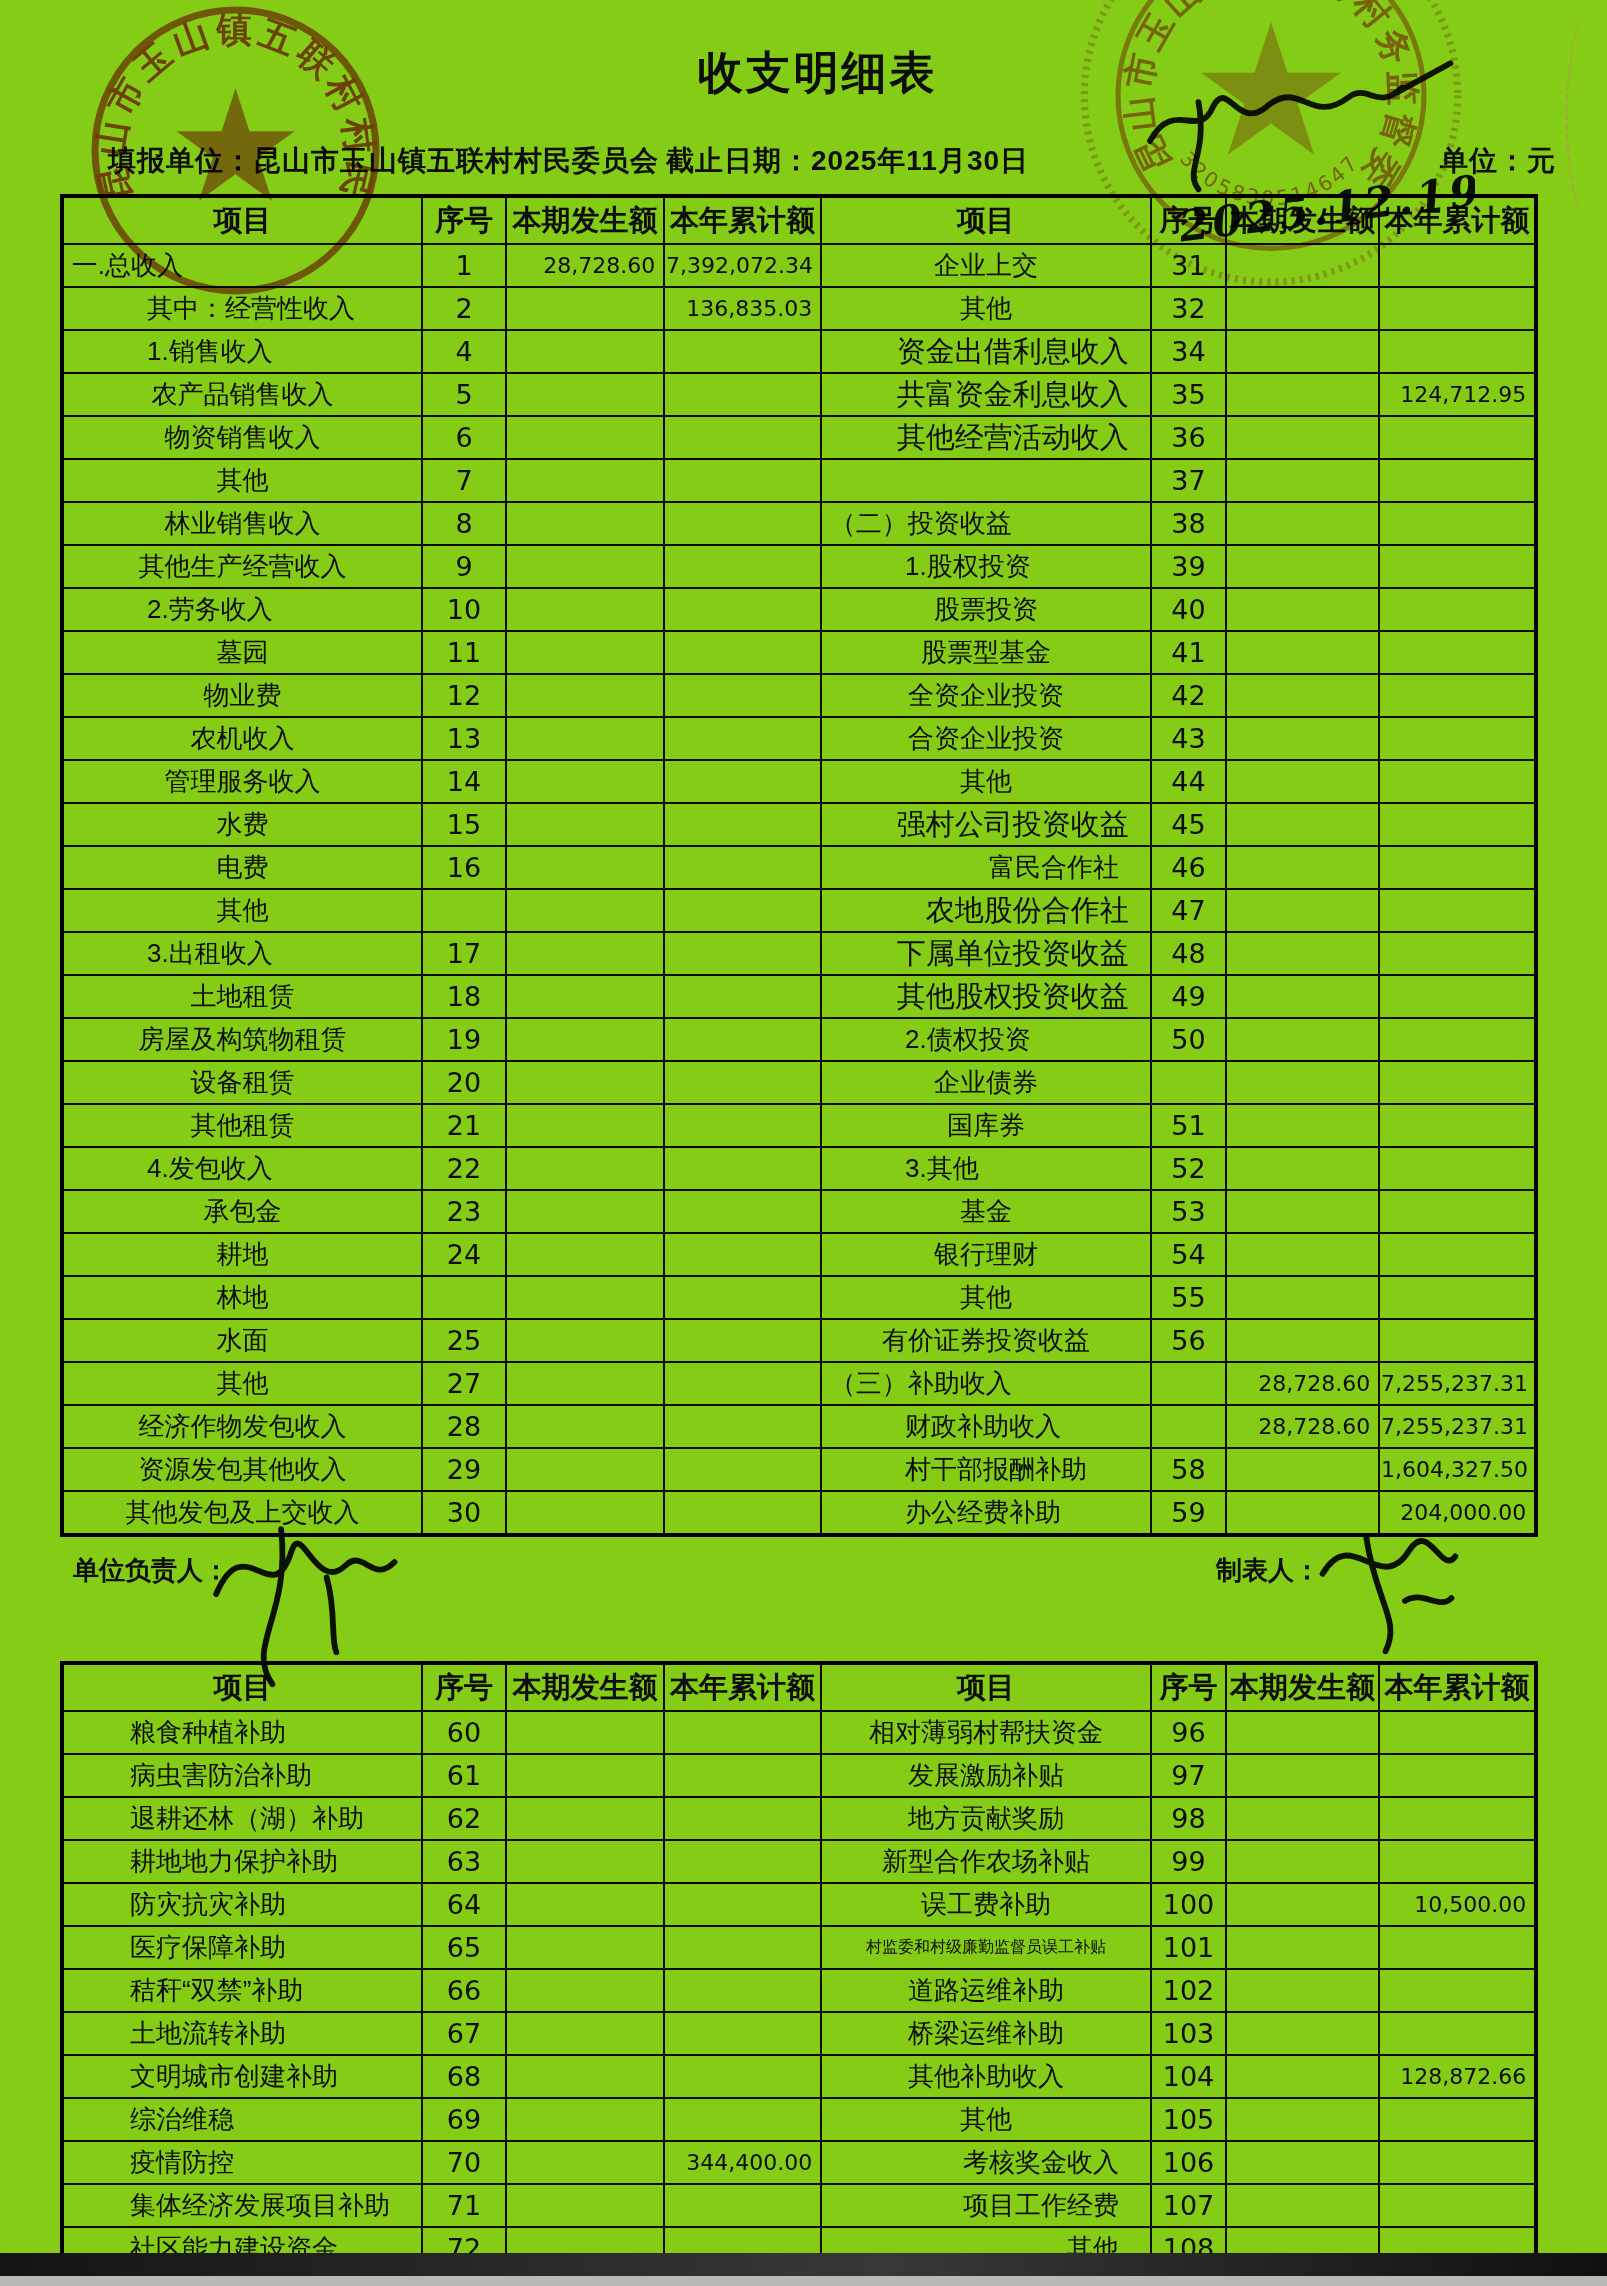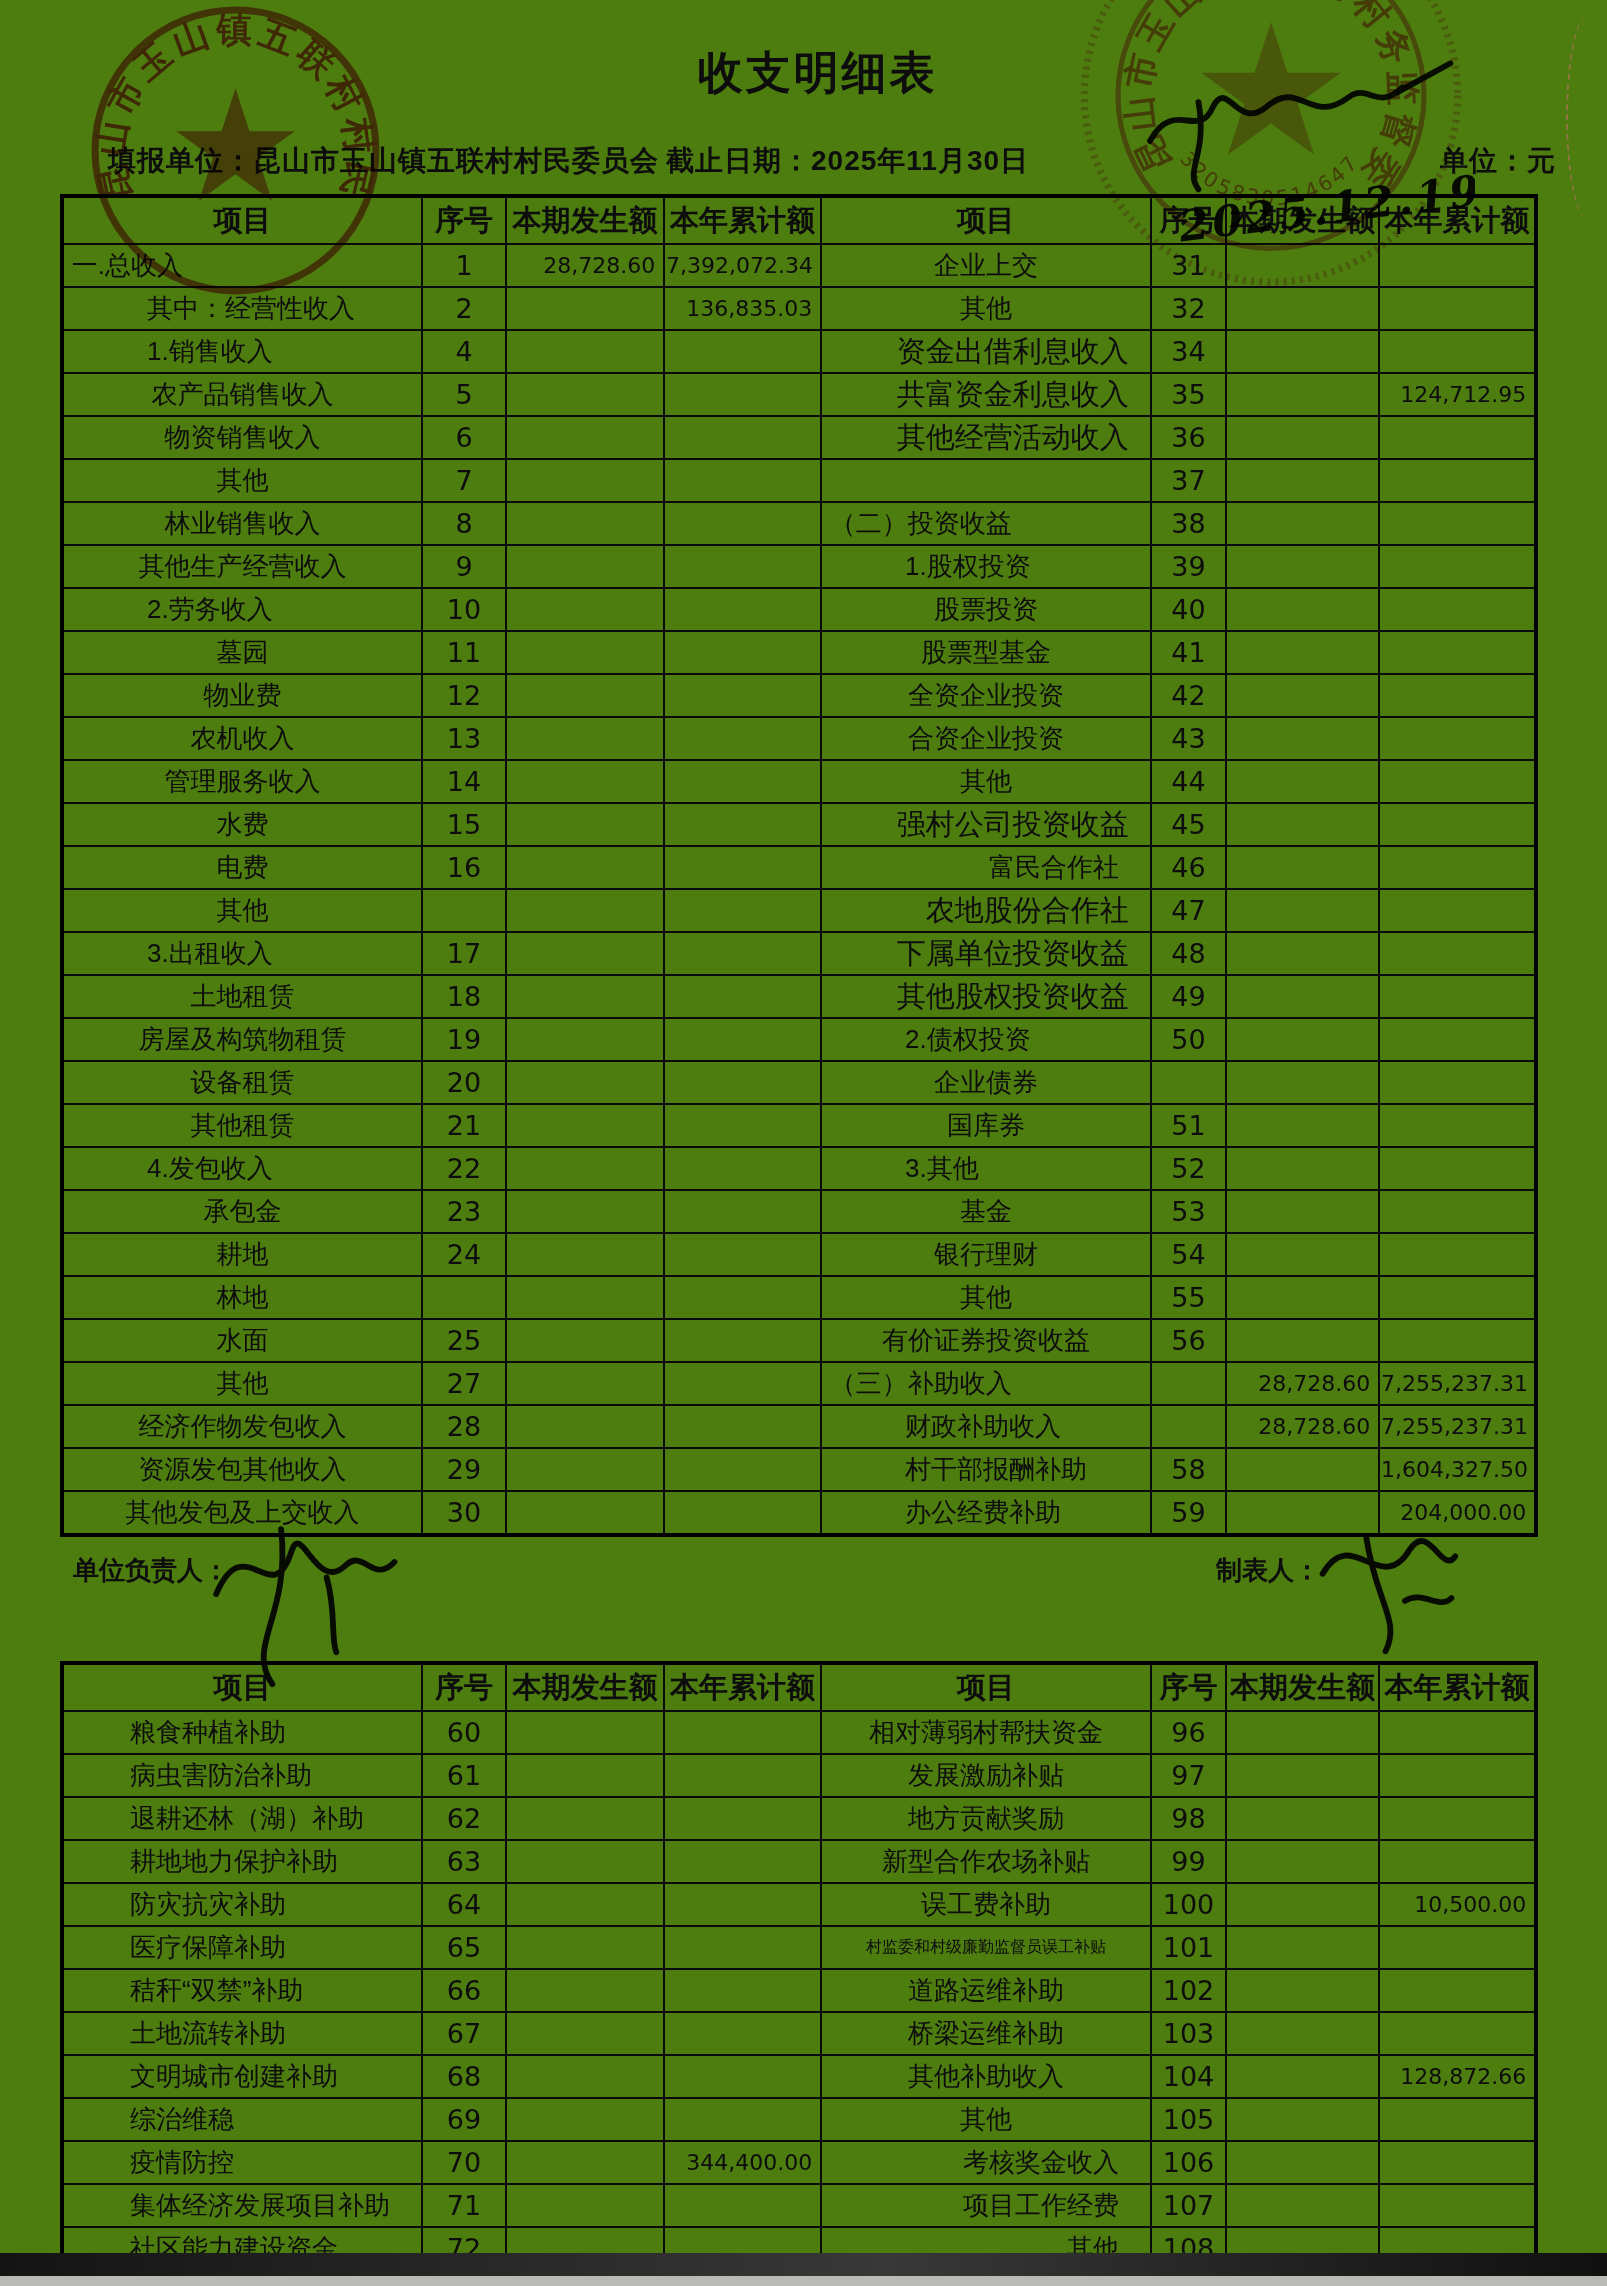--- a/index.html
+++ b/index.html
@@ -1,16 +1,16 @@
 <!DOCTYPE html>
 <html><head>
 <meta charset="utf-8">
 <style>
   html,body{margin:0;padding:0;background:#9a9a98;}
-  .page{position:relative;width:1608px;height:2286px;margin:0 auto;background:#4d7c0f;
+  .page{position:relative;width:1608px;height:2286px;margin:0 auto;background:#84cc16;
         font-family:"Liberation Sans",sans-serif;color:#0d0d0d;overflow:hidden;}
   .title{position:absolute;top:43px;left:13.6px;width:1608px;text-align:center;
          font-size:45px;font-weight:700;letter-spacing:2.9px;}
   .meta-item{position:absolute;top:142px;font-size:28px;font-weight:700;letter-spacing:1px;margin-left:40px;}
   #meta-unit{left:68px;}
   #meta-date{left:626px;}
   #meta-currency{left:1400px;}
   table.grid{position:absolute;left:60px;width:1475px;border-collapse:collapse;table-layout:fixed;
              border:4.9px solid #000;}
   #t1{top:194px;height:1322px;}

